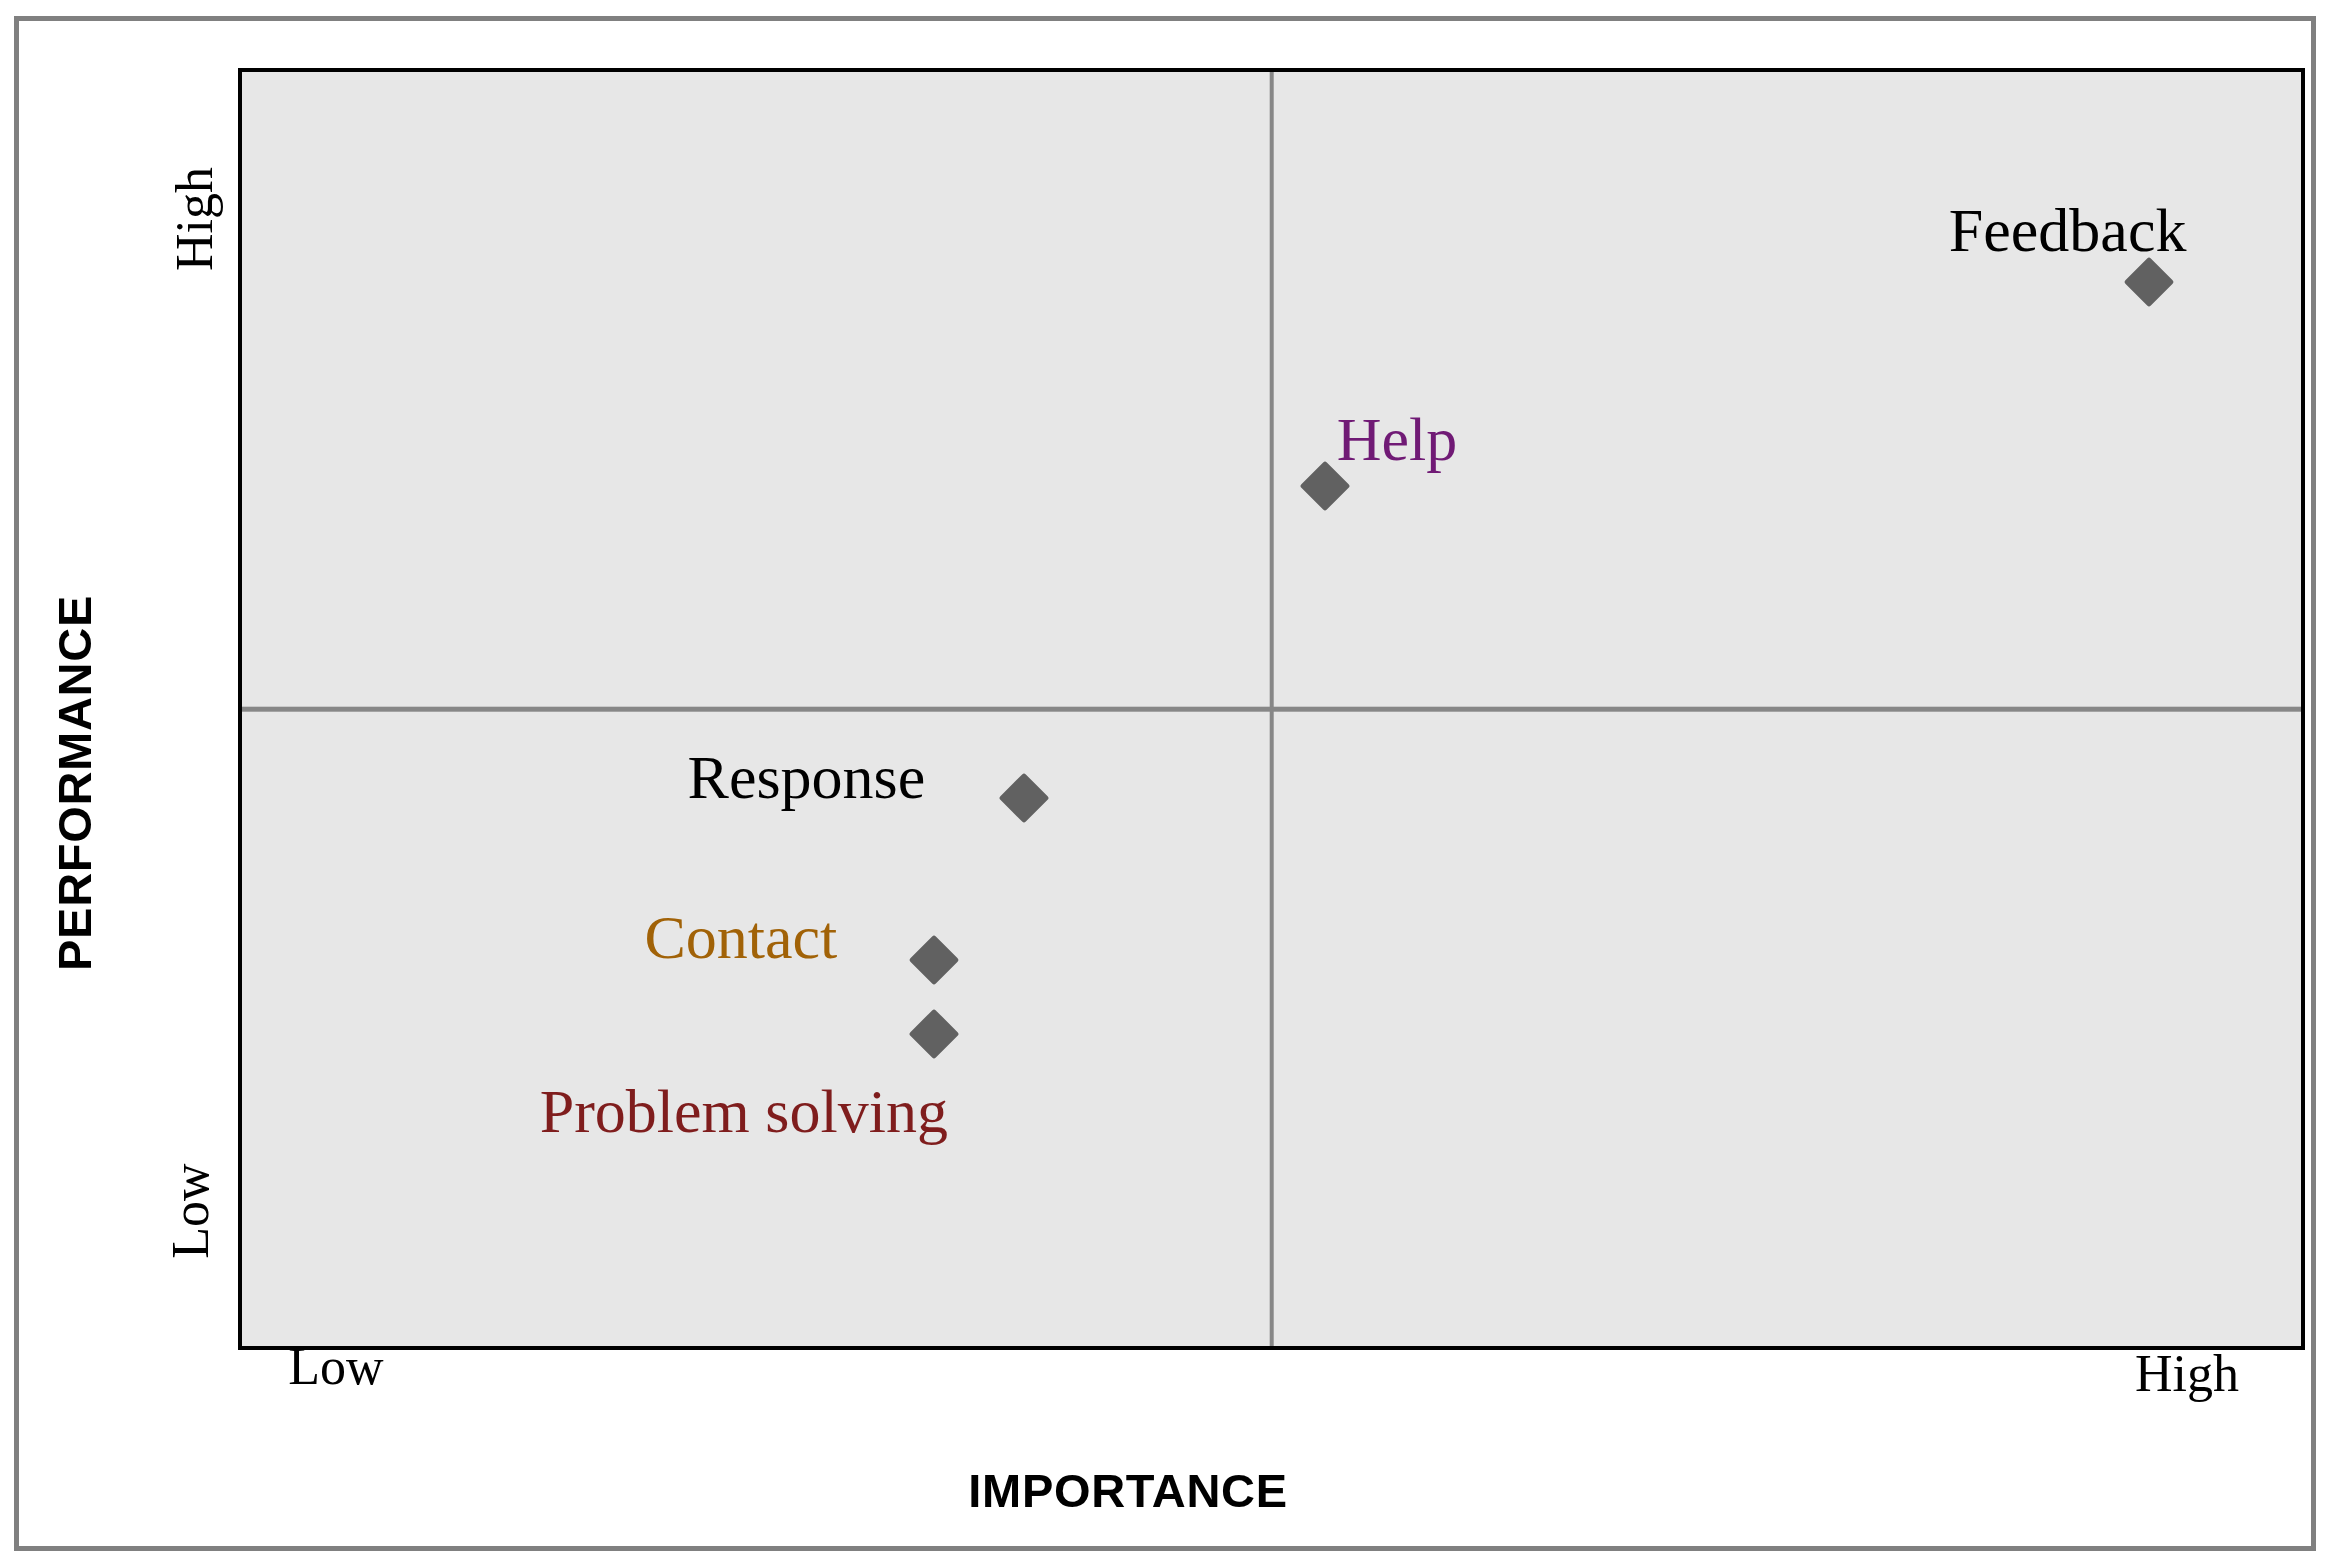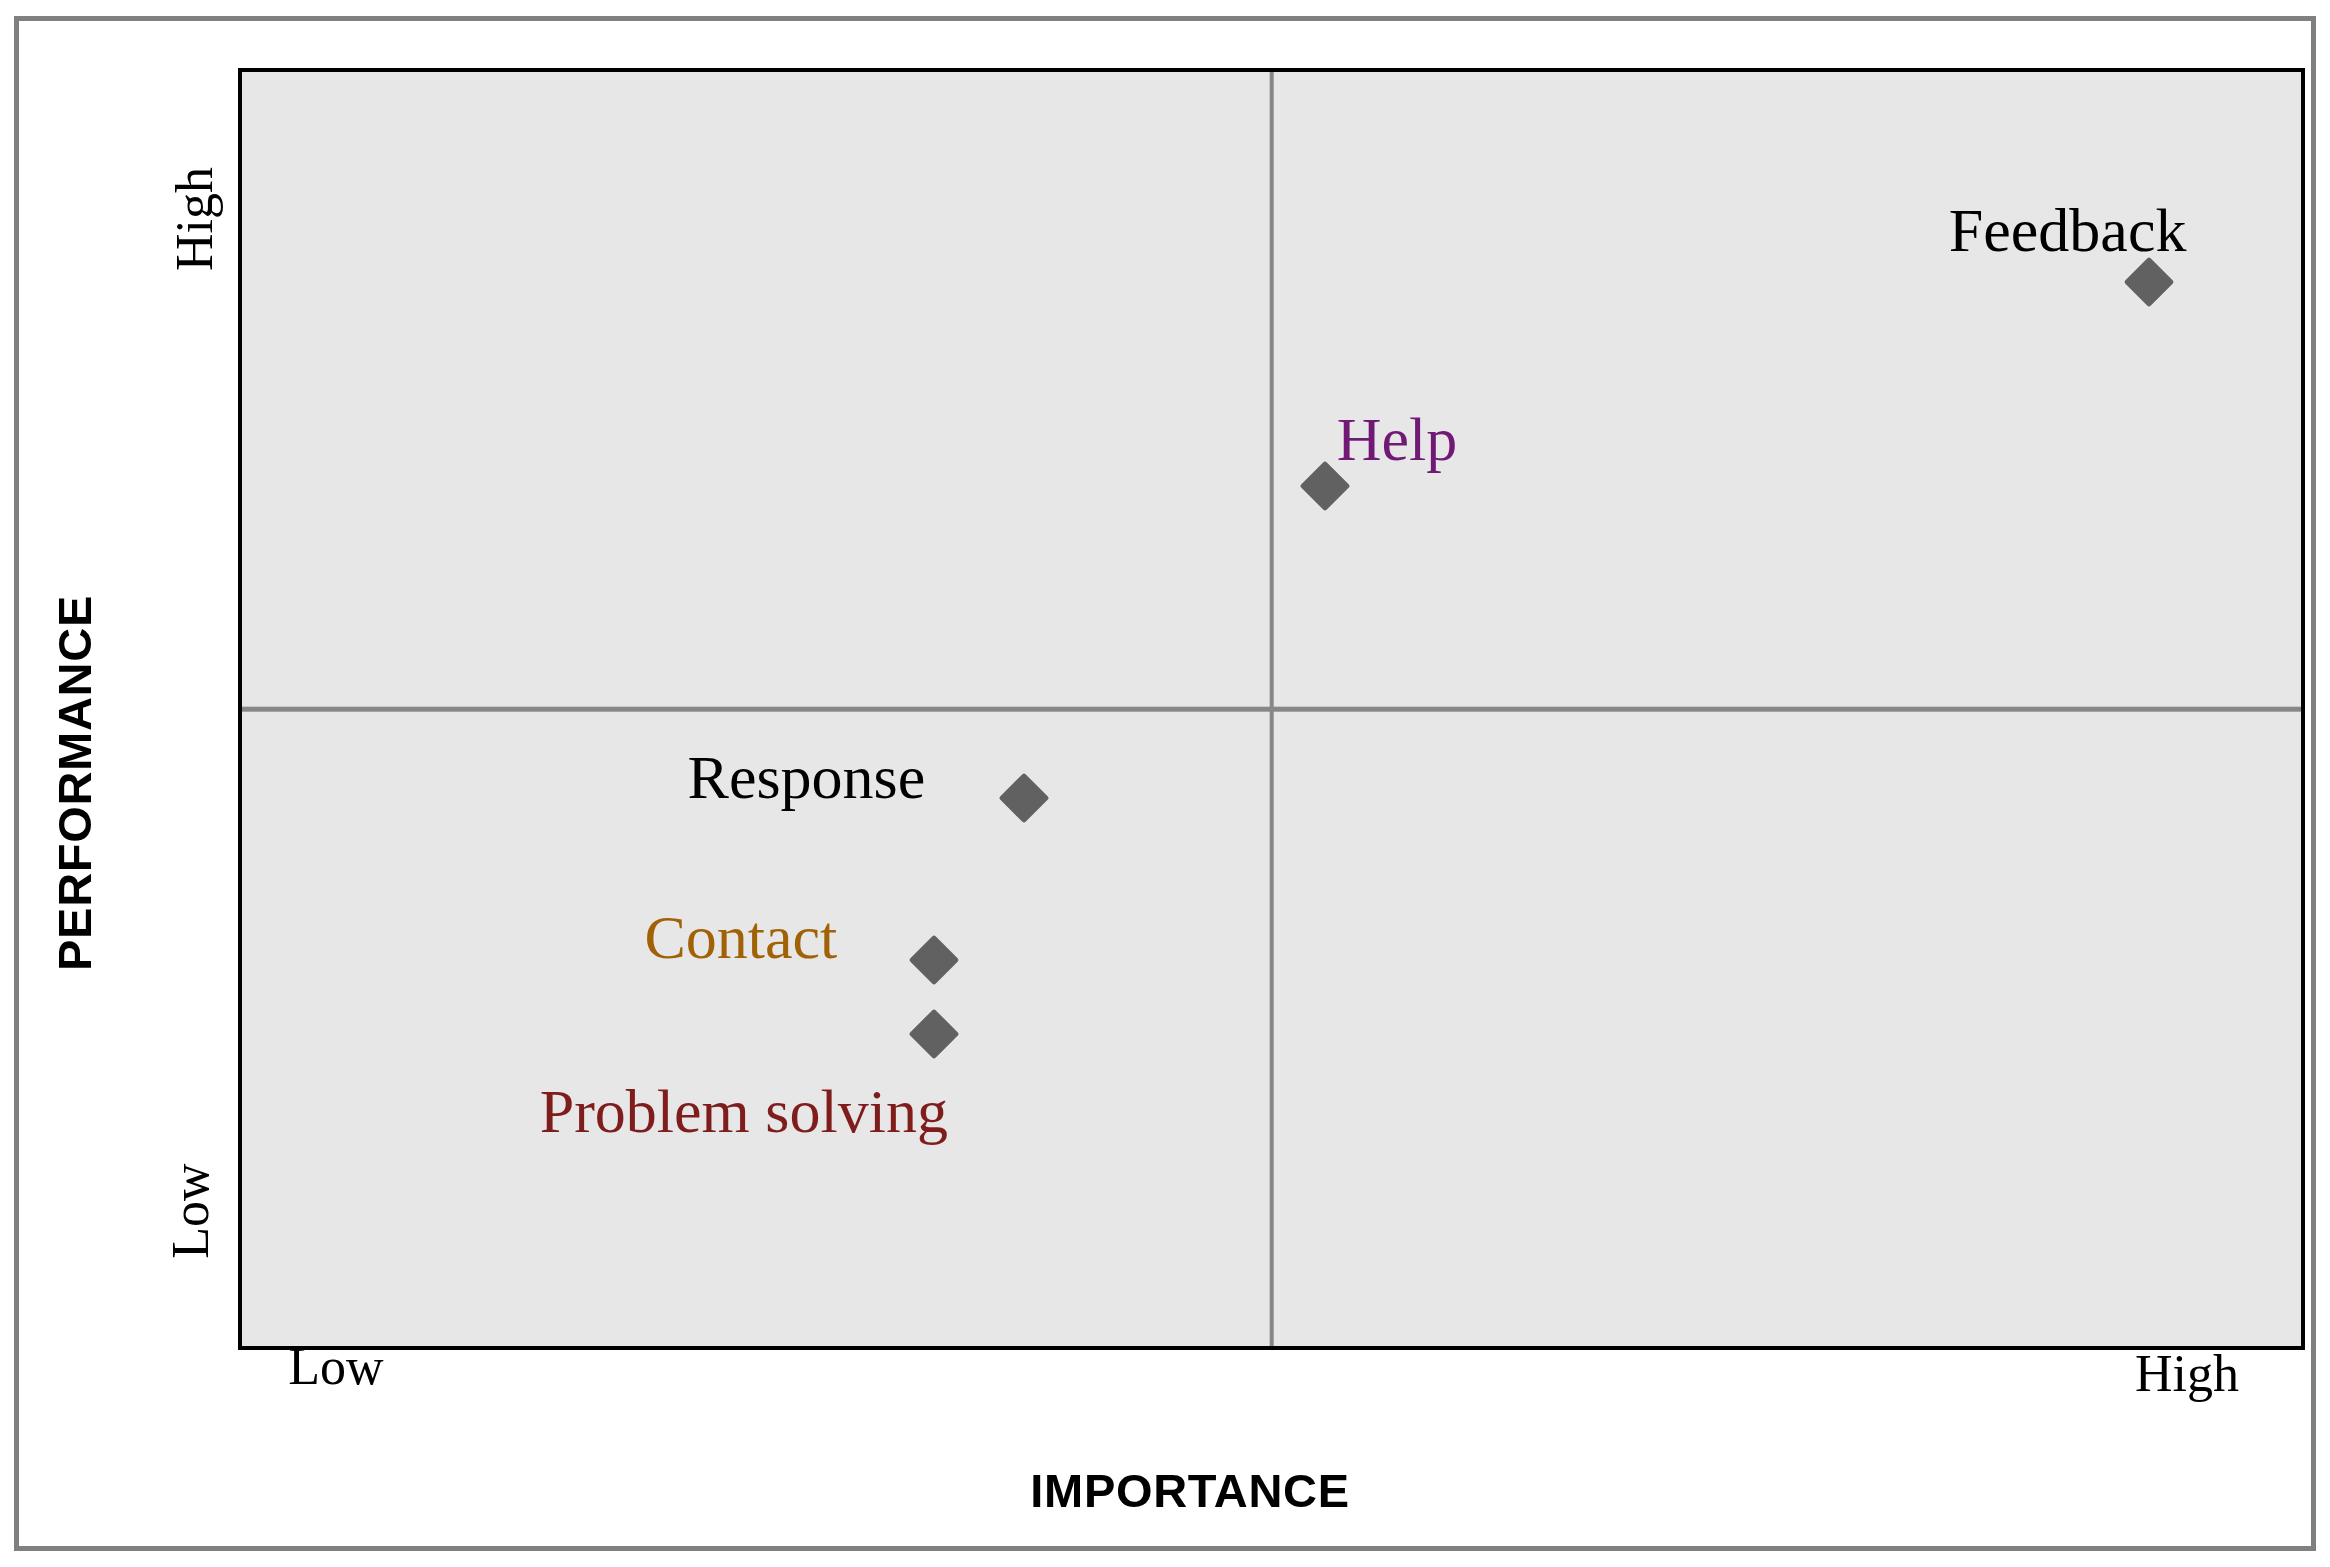--- a/index.html
+++ b/index.html
@@ -59,21 +59,21 @@
     white-space:nowrap;
     letter-spacing:0.7px;
     transform:translate(-50%,-50%);
   }
   .axis-title.rot{transform:translate(-50%,-50%) rotate(-90deg);}
   .y-high{left:195px;top:219px;}
   .y-low{left:191px;top:1211px;}
   .x-low{left:336px;top:1367px;}
   .x-high{left:2187px;top:1374px;}
   .y-title{left:74px;top:783px;}
-  .x-title{left:1190px;top:1490px;}
+  .x-title{left:1128px;top:1490px;}
 </style>
 </head>
 <body>
 
 <div class="page">
   <div class="frame" style="border-color: rgb(128, 128, 128);"></div>
 
   <div class="plot" style="background: rgb(231, 231, 231); border-color: rgb(0, 0, 0);">
     <div class="qline v" style="background: rgb(135, 135, 135);"></div>
     <div class="qline h" style="background: rgb(135, 135, 135);"></div>

